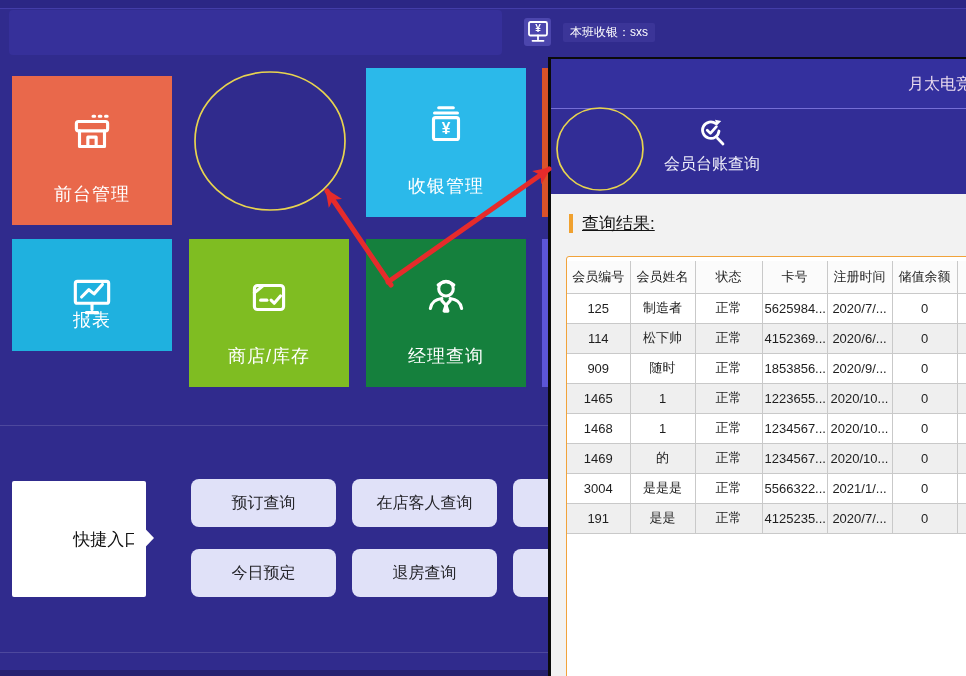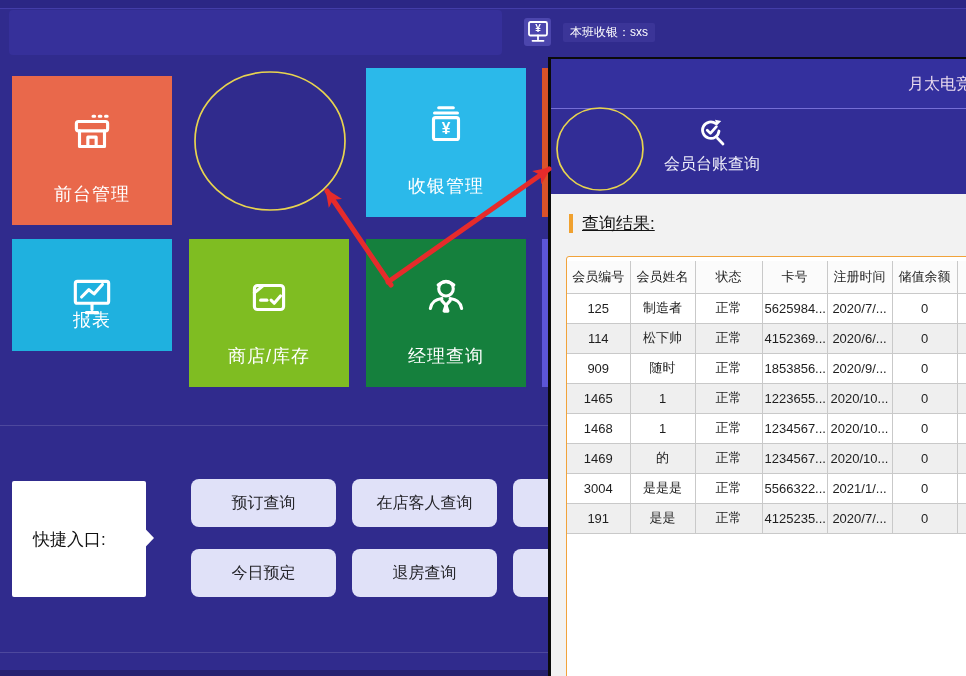--- a/index.html
+++ b/index.html
@@ -32,21 +32,21 @@
   .t6{left:366px;top:239px;background:#15803d;height:148px;}
   .sliver{width:6px;}
   .sv1{left:542px;top:68px;height:149px;background:#DB5229;}
   .sv2{left:542px;top:239px;height:148px;background:#5C55D8;}
 
   
   .divider{left:0;width:966px;height:1px;background:rgba(255,255,255,0.14);}
   .d1{top:425px;} .d2{top:652px;}
   .bottom-edge{left:0;top:670px;width:966px;height:6px;background:#262170;}
   .quick-box{left:12px;top:481px;width:134px;height:116px;background:#FFFFFF;border-radius:2px;
-             display:flex;align-items:center;}
+             display:flex;align-items:center;justify-content:flex-end;}
   .quick-box span{padding-left:21px;font-size:17px;color:#111;font-weight:500;}
   .notch{position:absolute;left:134px;top:517px;width:0;height:0;
          border-top:21px solid transparent;border-bottom:21px solid transparent;
          border-left:20px solid #FFFFFF;}
   .qbtn{width:145px;height:48px;background:#E0E1F8;border-radius:8px;cursor:pointer;
         text-align:center;line-height:48px;font-size:16px;color:#26262B;}
   .qr1{top:479px;} .qr2{top:549px;}
   .qc1{left:191px;} .qc2{left:352px;} .qc3{left:513px;}
 
   

